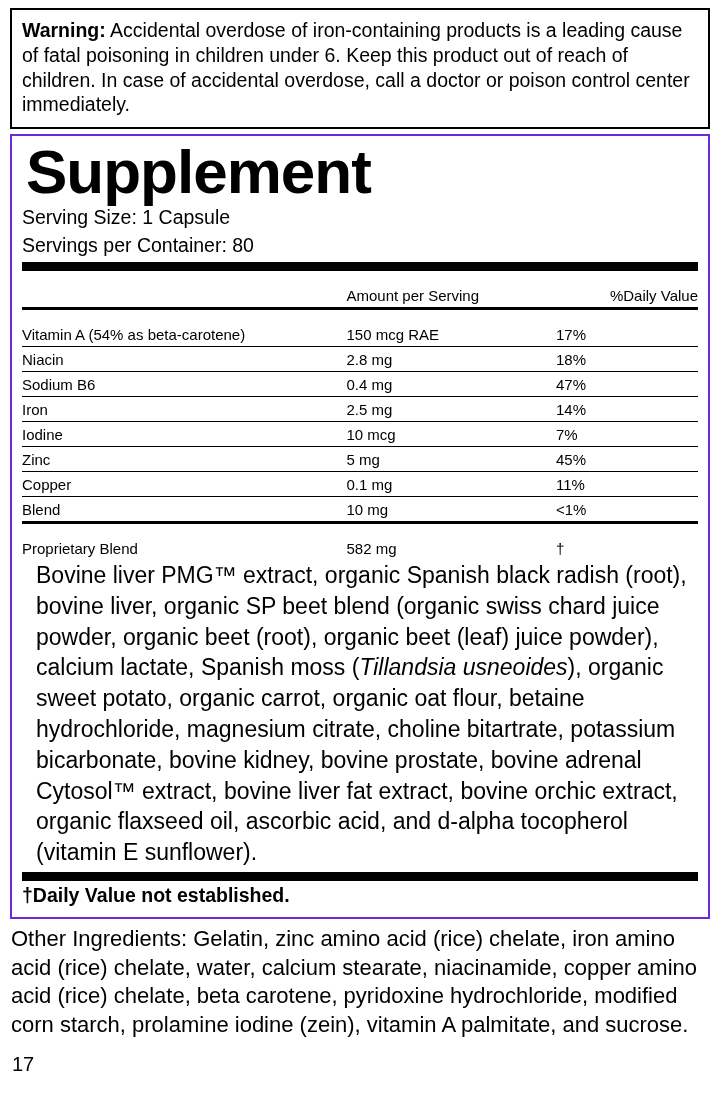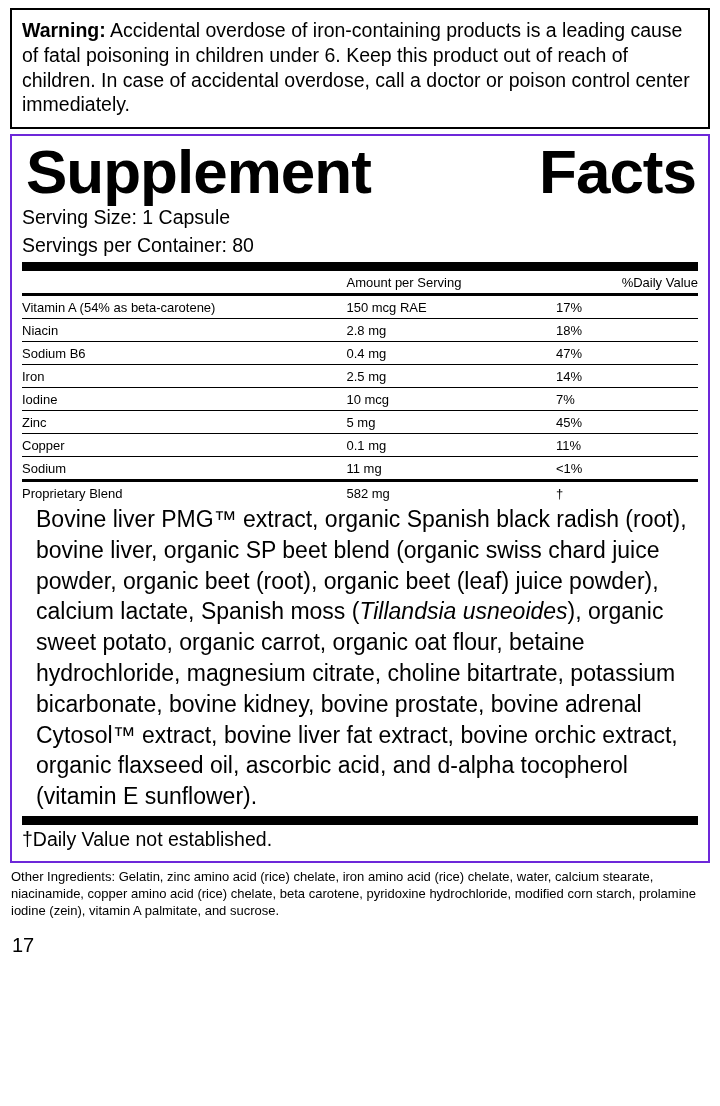--- a/index.html
+++ b/index.html
@@ -58,21 +58,22 @@
     margin-bottom: 2px;
   }
 
   .rule-thick { border-top: 9px solid #000; margin-top: 4px; }
   .rule-med   { border-top: 3px solid #000; }
   .rule-black-band { border-top: 9px solid #000; }
 
   table.sf-table {
     width: 100%;
     border-collapse: collapse;
-    font-size: 13px;
+    font-size: 15px;
+    margin-top: 12px;
   }
   table.sf-table td, table.sf-table th {
     padding: 4px 0 3px 0;
     vertical-align: top;
     text-align: left;
     font-weight: normal;
   }
   .col-name  { width: 48%; }
   .col-amt   { width: 31%; }
   .col-dv    { width: 21%; text-align: right; }
@@ -98,24 +99,25 @@
     font-size: 23px;
     line-height: 1.34;
     padding: 0 0 4px 14px;
     text-align: left;
   }
   .blend-desc i { font-style: italic; }
 
   .dagger-note {
     font-size: 19.5px;
     padding: 3px 0 4px 0;
+    font-weight: bold;
   }
 
   .other-ing {
-    font-size: 13px;
+    font-size: 22px;
     line-height: 1.30;
     padding: 6px 1px 0 1px;
   }
 
   .page-num {
     font-size: 20px;
     padding: 14px 0 0 2px;
   }
 </style>
 </head>
@@ -124,21 +126,20 @@
 <div class="page">
 
   <div class="warning-box">
     <span class="warn-label">Warning:</span><span> Accidental overdose of iron-containing products is a leading cause of fatal poisoning in children under 6. Keep this product out of reach of children. In case of accidental overdose, call a doctor or poison control center immediately.</span>
   </div>
 
   <div class="sf-panel">
 
     <div class="sf-title">
       <span>Supplement</span>
-      <span>Facts</span>
     </div>
 
     <div class="sf-serving">Serving Size: 1 Capsule</div>
     <div class="sf-serving">Servings per Container: 80</div>
 
     <div class="rule-thick"></div>
 
     <table class="sf-table">
       <tbody>
           <tr class="hdr-row">
@@ -182,22 +183,22 @@
         <td class="col-name">Zinc</td>
         <td class="col-amt">5 mg</td>
         <td class="col-dv">45%</td>
       </tr>
       <tr class="nutrient-row">
         <td class="col-name">Copper</td>
         <td class="col-amt">0.1 mg</td>
         <td class="col-dv">11%</td>
       </tr>
       <tr class="nutrient-row">
-        <td class="col-name">Sodium</td>
-        <td class="col-amt">11 mg</td>
+        <td class="col-name">Blend</td>
+        <td class="col-amt">10 mg</td>
         <td class="col-dv">&lt;1%</td>
       </tr>
     </tbody>
       </table>
 
     <div class="blend-sep"></div>
 
     <table class="sf-table">
       <tbody>
           <tr class="blend-row">

